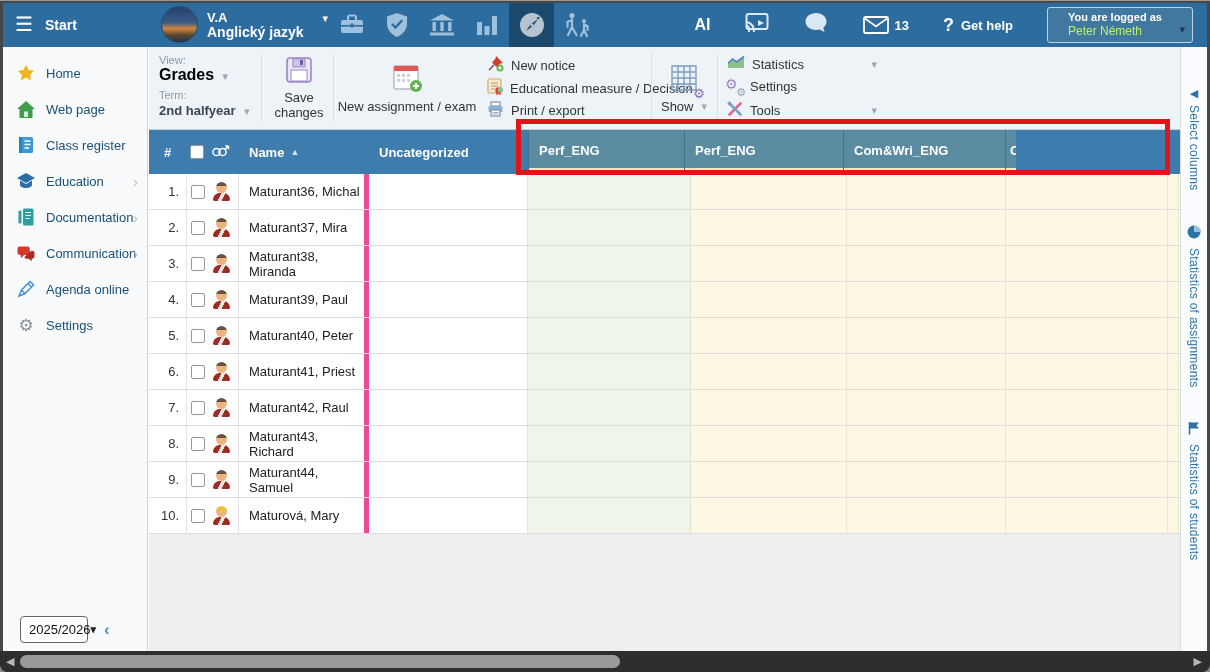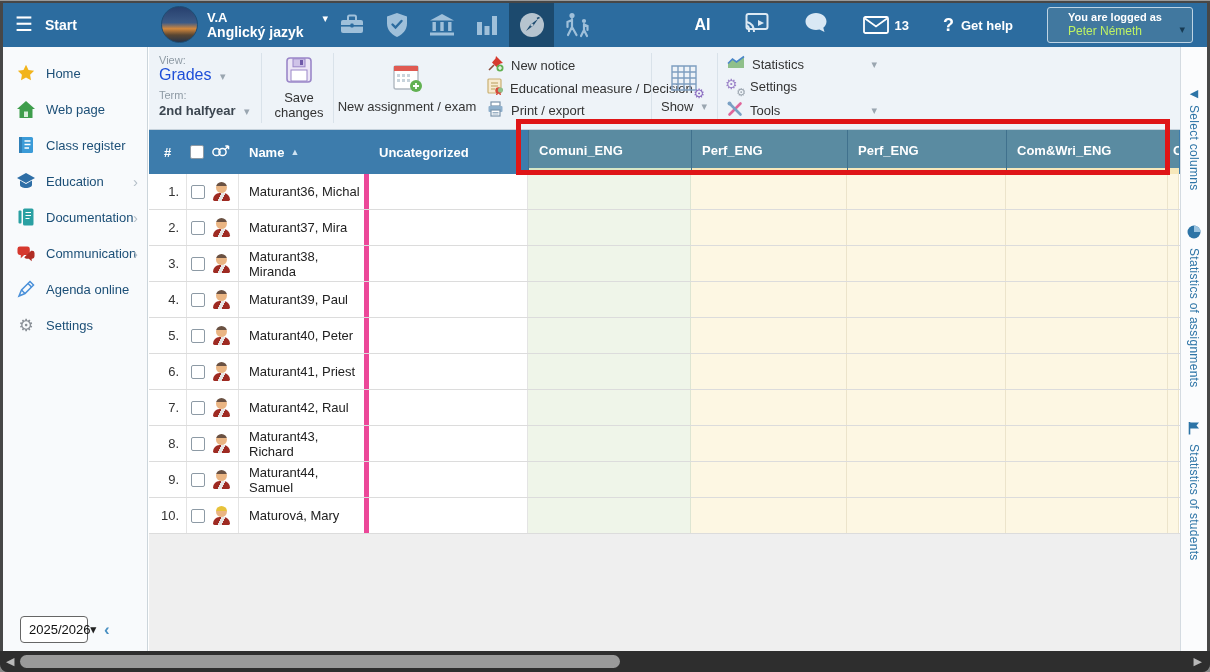--- a/index.html
+++ b/index.html
@@ -45,21 +45,21 @@
   .year-dd{font-size:11px;font-weight:bold;color:#222;}
   .collapse-arrow{color:#4a90c2;font-size:17px;font-weight:bold;cursor:pointer;}
 
   
   .main{position:absolute;left:146px;top:44px;width:1031px;height:604px;background:#efefef;}
   .toolbar{position:absolute;left:0;top:0;width:1031px;height:83px;background:#eef3f8;border-bottom:1px solid #c6d2dc;}
   .vsep{position:absolute;top:6px;bottom:6px;width:1px;background:#d9e2ea;}
   .tb-lab{font-size:11px;color:#8e9aa4;}
   .tb-dd{font-size:11px;color:#9aa6b0;margin-left:4px;}
   .view-group{position:absolute;left:10px;top:7px;cursor:pointer;}
-  .view-value{font-size:16px;font-weight:normal;color:#1d4ed8;}
+  .view-value{font-size:16px;font-weight:bold;color:#000000;}
   .term-group{position:absolute;left:10px;top:42px;cursor:pointer;}
   .term-value{font-size:13px;font-weight:bold;color:#3c4650;}
   .btn-col{display:flex;flex-direction:column;align-items:center;justify-content:center;gap:3px;cursor:pointer;font-size:13px;color:#333;text-align:center;line-height:15px;}
   .save-btn{position:absolute;left:120px;top:8px;width:60px;height:66px;}
   .newassign-btn{position:absolute;left:188px;top:8px;width:140px;height:66px;}
   .row-btn{position:absolute;display:flex;align-items:center;gap:7px;cursor:pointer;font-size:13px;color:#333;}
   .notice-btn{left:338px;top:8px;}
   .measure-btn{left:338px;top:31px;}
   .print-btn{left:338px;top:54px;}
   .show-btn{position:absolute;left:508px;top:8px;width:54px;height:66px;}
@@ -431,24 +431,20 @@
                   <circle cx="5.5" cy="9" r="3.6"></circle>
                   <circle cx="11.5" cy="9" r="3.6"></circle>
                   <path d="M14 6.5L17.5 3M17.5 3h-3.2M17.5 3v3.2"></path>
                 </svg></span>
           </div>
           <div class="hc name">
             <span>Name</span>
             <span class="sort-arrow">▲</span>
           </div>
           <div class="hc uncat">Uncategorized</div>
-          <div class="hc grade g1">
-              <span class="glabel">Comuni_ENG</span>
-              <span class="strip green"></span>
-            </div>
           <div class="hc grade g2">
               <span class="glabel">Perf_ENG</span>
               <span class="strip yellow"></span>
             </div>
           <div class="hc grade g3">
               <span class="glabel">Perf_ENG</span>
               <span class="strip yellow"></span>
             </div>
           <div class="hc grade g4">
               <span class="glabel">Com&amp;Wri_ENG</span>

